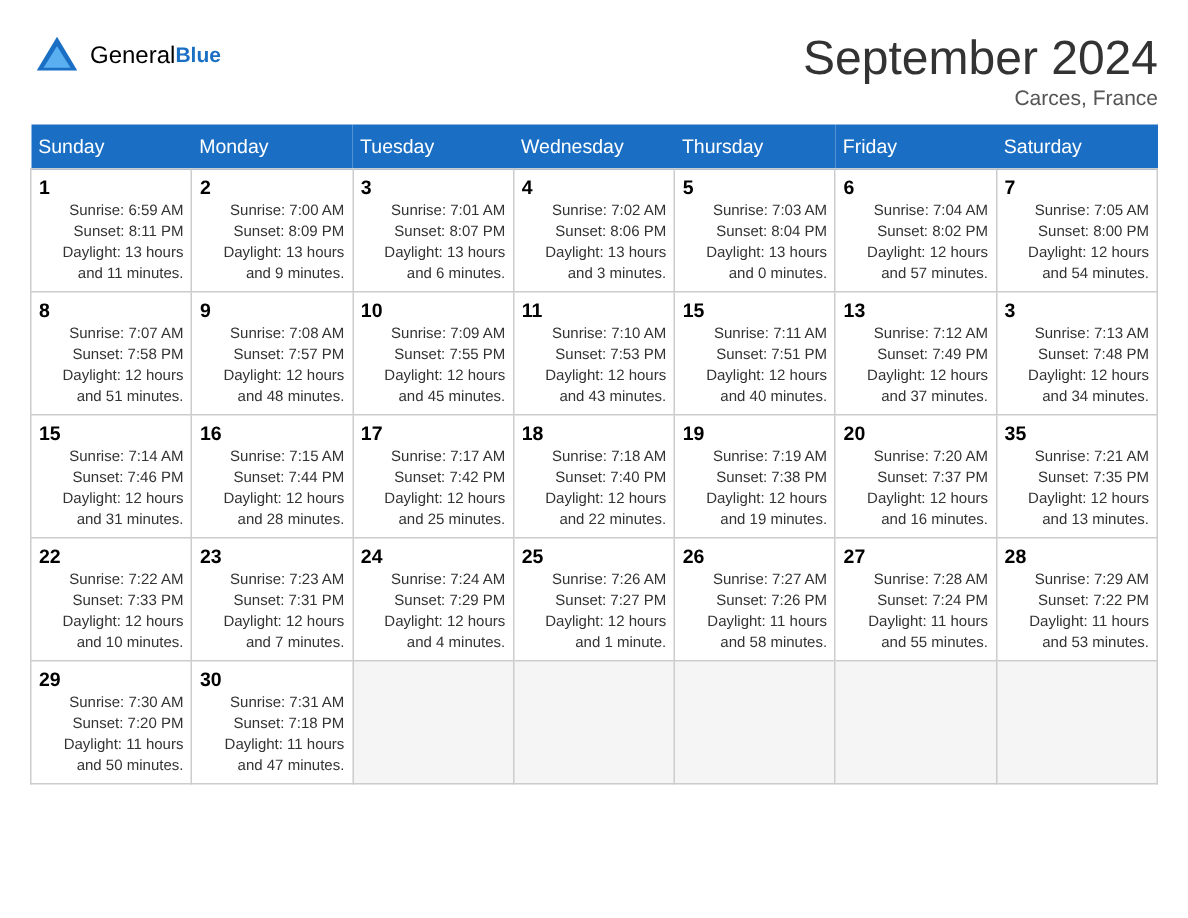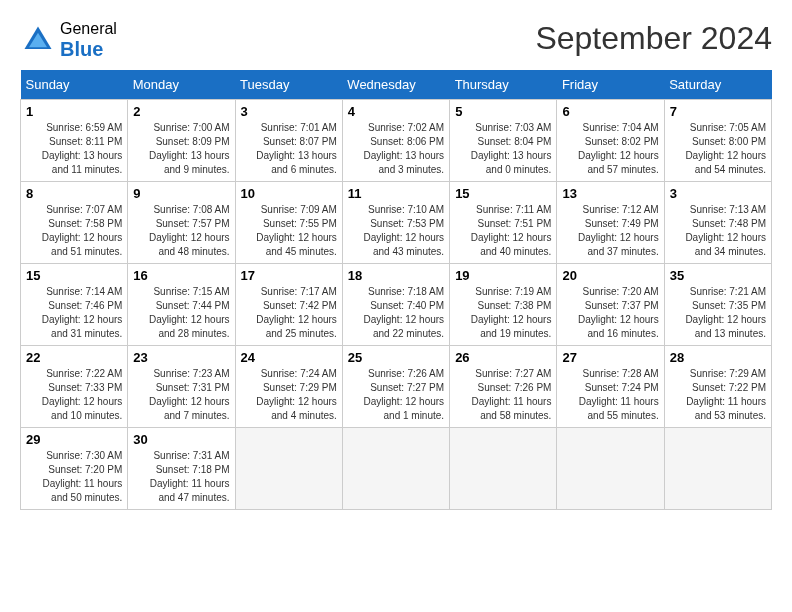--- a/index.html
+++ b/index.html
@@ -16,25 +16,25 @@
       align-items: flex-start;
       margin-bottom: 10px;
     }
     .logo {
       display: flex;
       align-items: center;
       gap: 4px;
     }
     .logo-text {
       display: flex;
-      flex-direction: column;
+      flex-direction: row;
       line-height: 1.1;
     }
     .logo-blue {
-      font-size: 20px;
+      font-size: 14px;
       font-weight: bold;
       color: #1a6fc4;
     }
     .logo-icon {
       width: 36px;
       height: 36px;
     }
     .title-block {
       text-align: right;
       margin-left: 24px;
@@ -93,20 +93,21 @@
       <polygon points="20,5 35,30 5,30" fill="#1a6fc4"></polygon>
       <polygon points="20,12 30,28 10,28" fill="#5aaff0"></polygon>
     </svg>
     <div class="logo-text">
       <span>General</span>
       <span class="logo-blue">Blue</span>
     </div>
   </div>
   <div class="title-block">
     <div class="month-title">September 2024</div>
+    <div class="subtitle">Carces, France</div>
   </div>
 </div>
 
 <table>
   <thead>
     <tr>
     <th>Sunday</th>
         <th>Monday</th>
         <th>Tuesday</th>
         <th>Wednesday</th>

